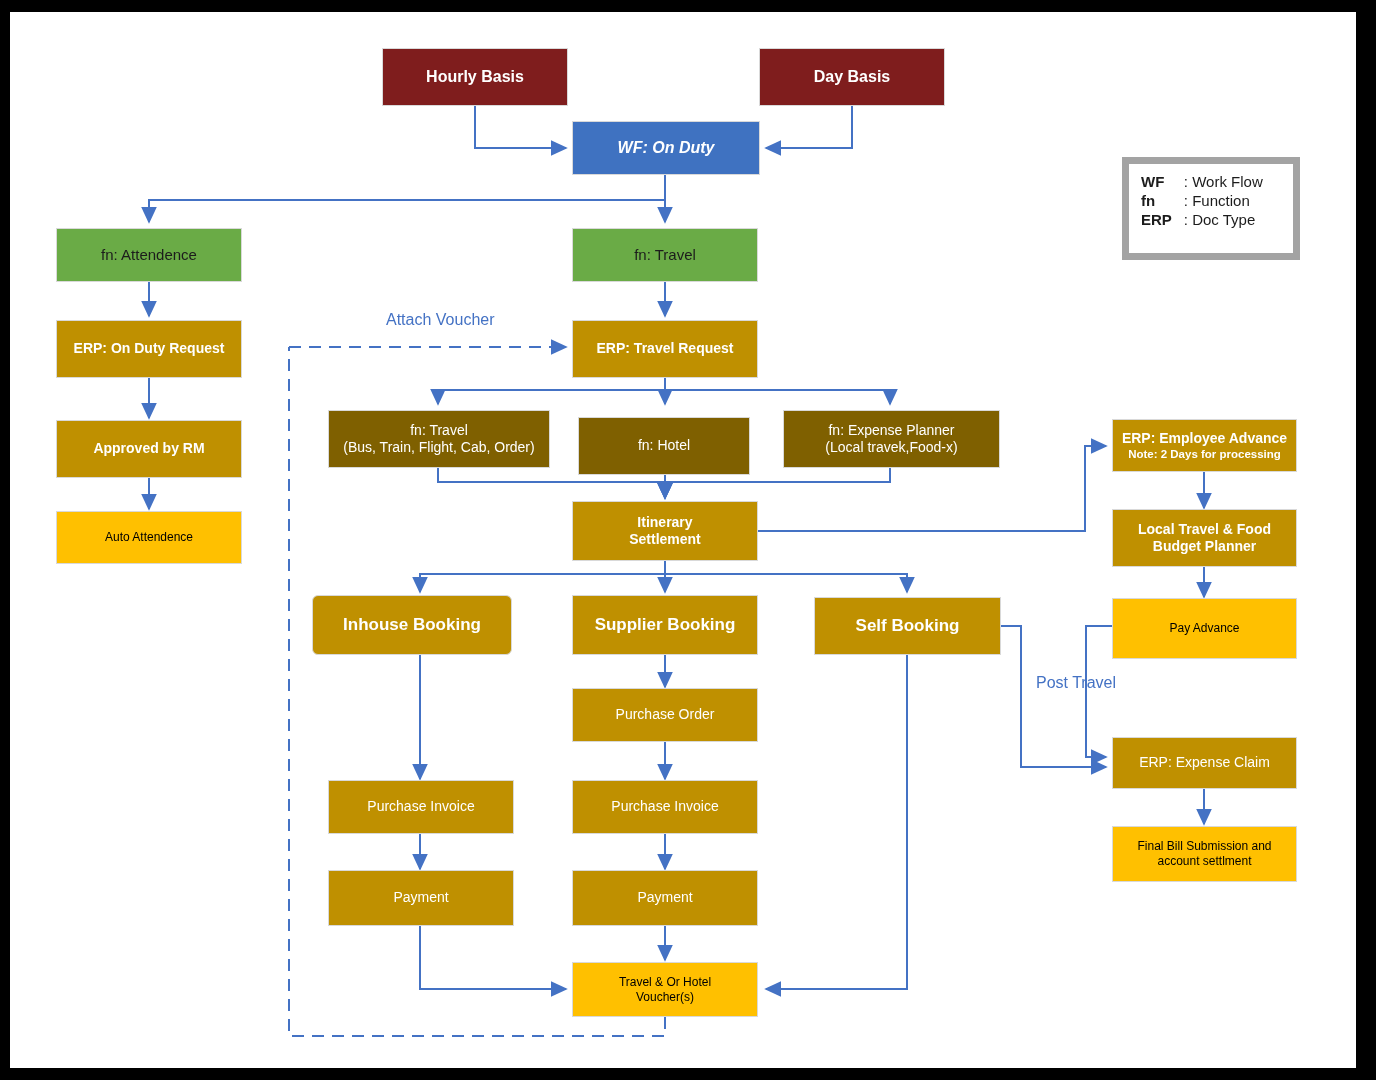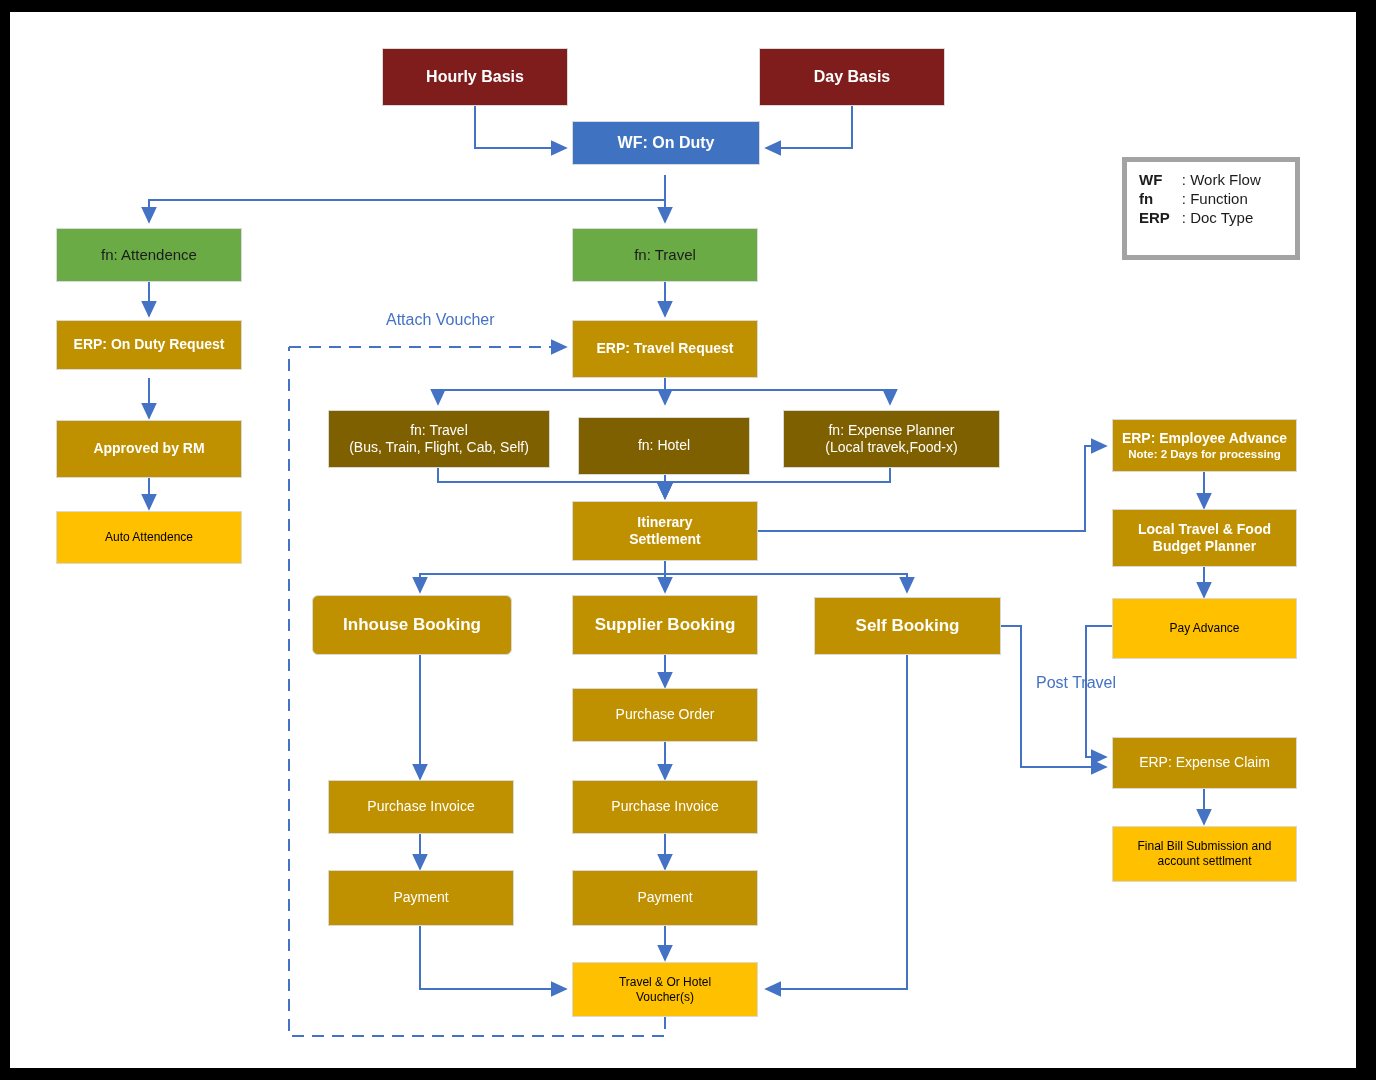--- a/index.html
+++ b/index.html
@@ -12,21 +12,21 @@
   .t-blue-l{background:#7f1d1d;color:#ffffff;font-weight:bold;font-size:16px;}
   .t-blue-d{background:#3f72c1;color:#ffffff;font-weight:bold;font-size:16px;}
   .t-green{background:#6aab46;color:#1c1c1c;font-weight:normal;font-size:15px;}
   .t-gold{background:#bf9000;color:#ffffff;font-weight:bold;font-size:14px;}
   .t-gold-n{background:#bf9000;color:#ffffff;font-weight:normal;font-size:14px;}
   .t-darkgold{background:#7f6000;color:#ffffff;font-weight:normal;font-size:14px;}
   .t-yellow{background:#ffc000;color:#000000;font-weight:normal;font-size:12px;}
   .bold17{font-size:17px;font-weight:bold;}
   .note{display:block;font-size:11.5px;font-weight:bold;}
   .lbl{position:absolute;color:#4472c4;font-size:16px;white-space:nowrap;}
-  .legend{position:absolute;border:5px solid #a3a3a3;background:#fff;box-sizing:border-box;}
+  .legend{position:absolute;border:7px solid #a3a3a3;background:#fff;box-sizing:border-box;}
   .legend table{border-collapse:collapse;margin:8px 10px;font-size:15px;color:#1c1c1c;}
   .legend td{padding:1px 2px;white-space:nowrap;}
   .legend td.k{font-weight:bold;padding-right:10px;}
   svg.wires{position:absolute;left:0;top:0;width:1376px;height:1080px;pointer-events:none;}
 </style>
 </head>
 <body>
 
 <div id="frame">
 <div id="canvas">
@@ -104,21 +104,21 @@
   </svg>
 
   <div class="box t-blue-l" style="left:382px;top:48px;width:186px;height:58px;">
     <span>Hourly Basis</span>
   </div>
 
   <div class="box t-blue-l" style="left:759px;top:48px;width:186px;height:58px;align-items:center;">
     <span>Day Basis</span>
   </div>
 
-  <div class="box t-blue-d" style="left:572px;top:121px;width:188px;height:44px;">
+  <div class="box t-blue-d" style="left:572px;top:121px;width:188px;height:54px;font-style:italic;">
     <span>WF: On Duty</span>
   </div>
 
   <div class="legend" style="left:1122px;top:157px;width:178px;height:103px;">
     <table>
       <tbody>
             <tr>
         <td class="k">WF</td>
         <td>
           <span>:</span>
@@ -144,38 +144,38 @@
   </div>
 
   <div class="box t-green" style="left:56px;top:228px;width:186px;height:54px;">
     <span>fn: Attendence</span>
   </div>
 
   <div class="box t-green" style="left:572px;top:228px;width:186px;height:54px;">
     <span>fn: Travel</span>
   </div>
 
-  <div class="box t-gold" style="left:56px;top:320px;width:186px;height:50px;">
+  <div class="box t-gold" style="left:56px;top:320px;width:186px;height:58px;">
     <span>ERP: On Duty Request</span>
   </div>
 
   <div class="box t-gold" style="left:572px;top:320px;width:186px;height:58px;">
     <span>ERP: Travel Request</span>
   </div>
 
   <div class="lbl" style="left:386px;top:311px;">Attach Voucher</div>
 
   <div class="box t-gold" style="left:56px;top:420px;width:186px;height:58px;justify-content:center;">
     <span>Approved by RM</span>
   </div>
 
   <div class="box t-darkgold" style="left:328px;top:410px;width:222px;height:58px;">
     <span>
       <span>fn: Travel</span><br>
-      <span>(Bus, Train, Flight, Cab, Self)</span>
+      <span>(Bus, Train, Flight, Cab, Order)</span>
     </span>
   </div>
 
   <div class="box t-darkgold" style="left:578px;top:410px;width:172px;height:58px;margin-top:7px;">
     <span>fn: Hotel</span>
   </div>
 
   <div class="box t-darkgold" style="left:783px;top:410px;width:217px;height:58px;">
     <span>
       <span>fn: Expense Planner</span><br>

